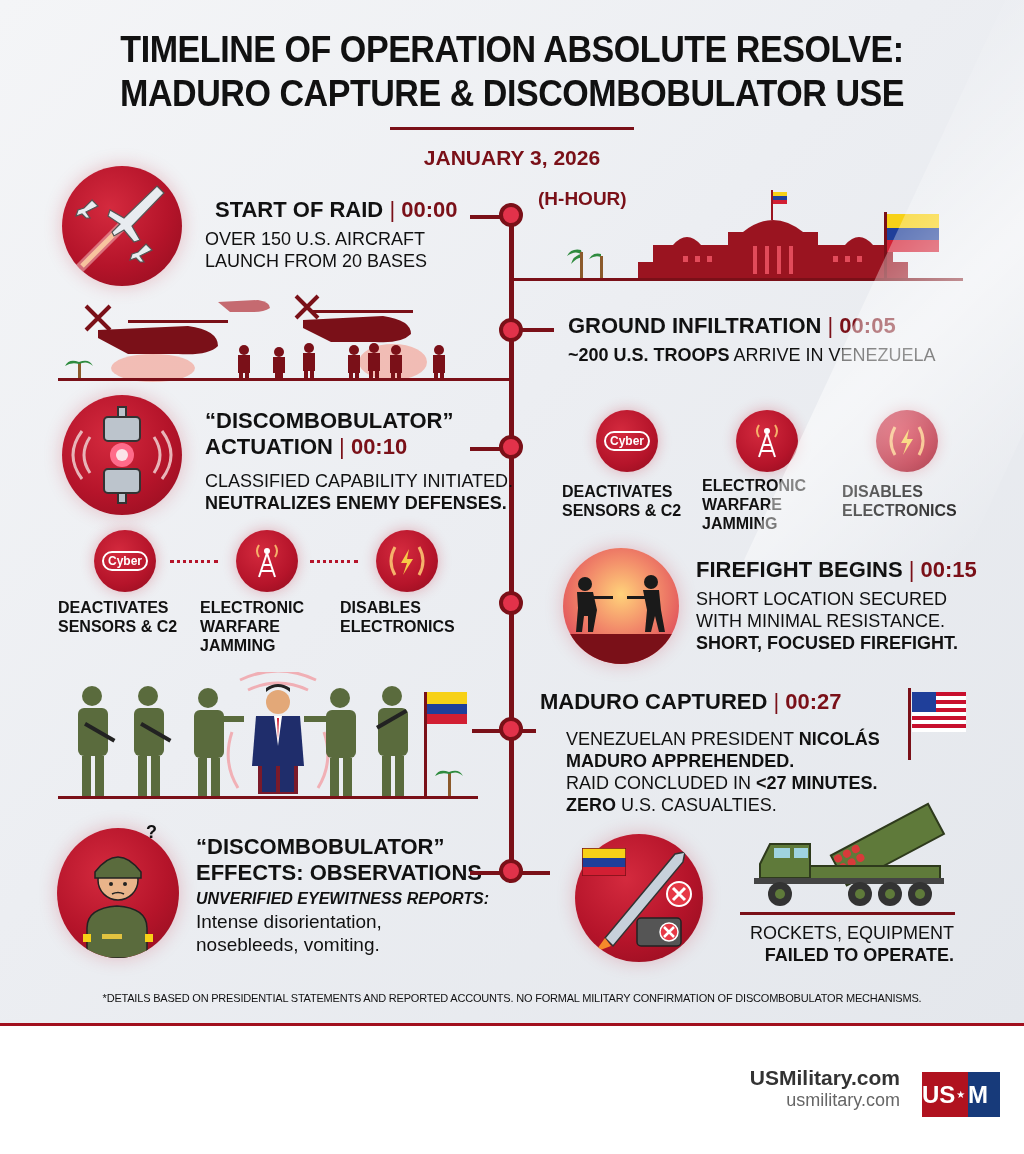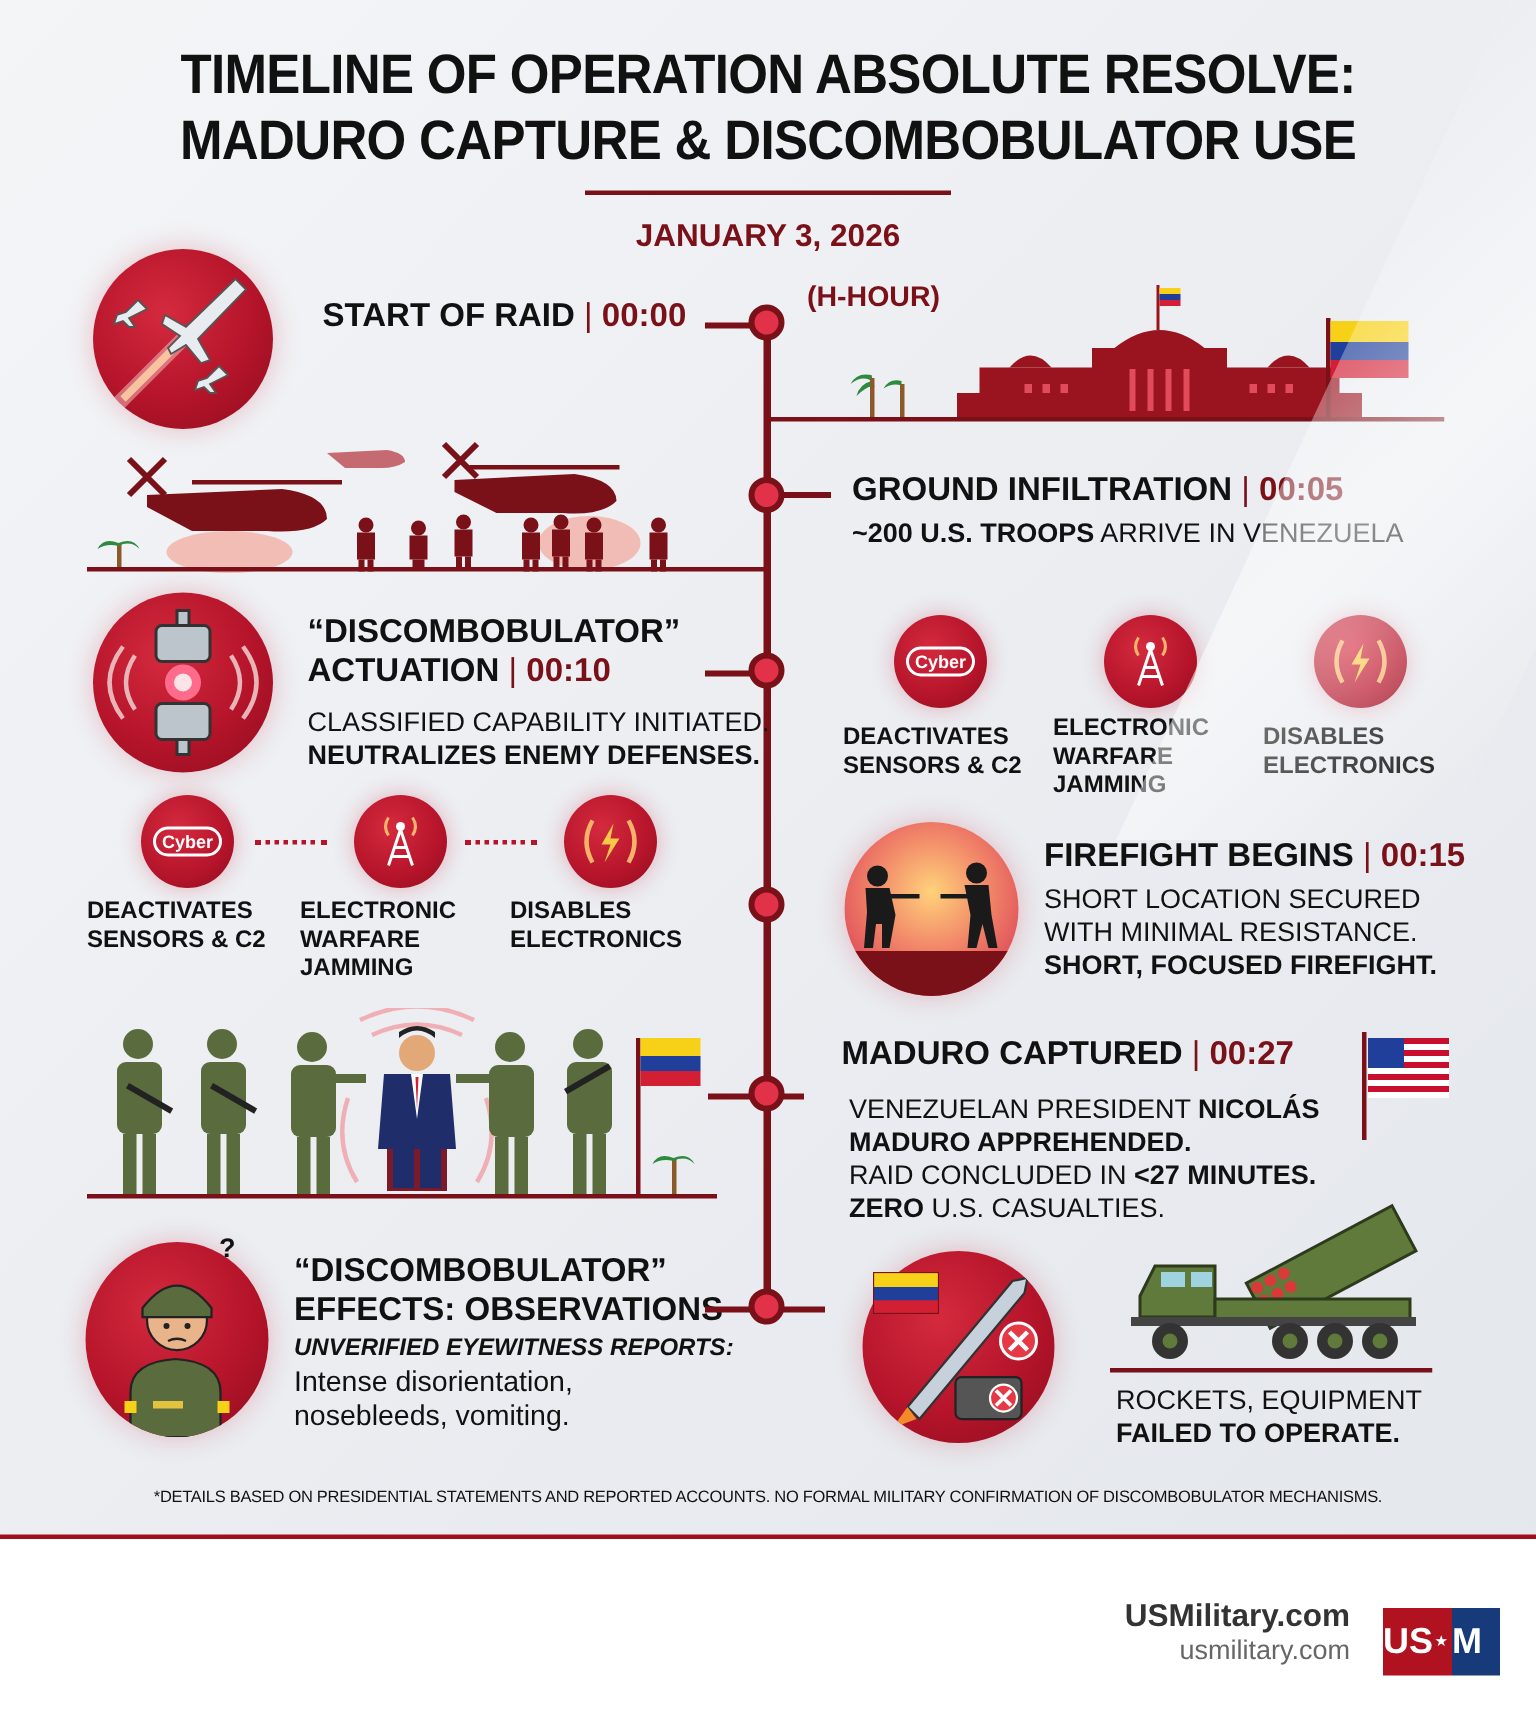--- a/index.html
+++ b/index.html
@@ -93,20 +93,24 @@
         <path d="M95 20 L102 27 L70 60 L78 74 L72 76 L62 64 L52 70 L50 66 L58 58 L46 50 L48 44 L62 52 Z"></path>
         <path d="M30 34 L36 40 L24 46 L28 52 L24 52 L20 48 L14 50 L16 44 L22 42 Z"></path>
         <path d="M84 78 L90 84 L78 90 L82 96 L78 96 L74 92 L68 94 L70 88 L76 86 Z"></path>
       </g>
     </svg>
   </div>
   <div class="abs ev-title" style="left:215px; top:197px;">
     <span>START OF RAID</span>
     <span class="sep">|</span>
     <span class="time">00:00</span>
+  </div>
+  <div class="abs ev-text" style="left:205px; top:228px;">
+    <div>OVER 150 U.S. AIRCRAFT</div>
+    <div>LAUNCH FROM 20 BASES</div>
   </div>
   <div class="abs hline" style="left:470px; top:215px; width:40px;"></div>
   <div class="abs node" style="left:499px; top:203px;"></div>
   <div class="abs" style="left:538px; top:188px; font-weight:700; font-size:19px; color:#7a1018;">(H-HOUR)</div>
 
   <div class="abs" style="left:513px; top:190px; width:450px; height:92px;">
     <svg width="450" height="92" viewBox="0 0 450 92">
       <g fill="#2e8b3e">
           <path d="M68 60 q-10 -2 -14 6 q8 -6 14 -2 q-8 2 -10 10 q8 -8 12 -6 Z"></path>
           <path d="M88 64 q-8 -2 -12 5 q6 -4 12 -2 Z"></path>
@@ -419,21 +423,21 @@
       <rect x="369" y="32" width="40" height="10" fill="#1f3f9a"></rect>
       <rect x="369" y="42" width="40" height="10" fill="#d21f33"></rect>
       <rect x="390" y="100" width="3" height="24" fill="#8b5a2b"></rect>
       <path d="M391 100 q-10 -4 -14 4 q6 -4 14 -2 q8 -4 14 2 q-4 -8 -14 -4 Z" fill="#2e8b3e"></path>
       <rect x="0" y="124" width="420" height="3" fill="#7a1018"></rect>
     </svg>
   </div>
   <div class="abs hline" style="left:472px; top:729px; width:40px;"></div>
   <div class="abs node" style="left:499px; top:717px;"></div>
   <div class="abs hline" style="left:514px; top:729px; width:22px;"></div>
-  <div class="abs ev-title" style="left:561px; top:689px;">
+  <div class="abs ev-title" style="left:540px; top:689px;">
     <span>MADURO CAPTURED</span>
     <span class="sep">|</span>
     <span class="time">00:27</span>
   </div>
   <div class="abs ev-text" style="left:566px; top:728px;">
     <div><span>VENEZUELAN PRESIDENT </span><span class="b">NICOLÁS</span></div>
     <div class="b">MADURO APPREHENDED.</div>
     <div><span>RAID CONCLUDED IN </span><span class="b">&lt;27 MINUTES.</span></div>
     <div><span class="b">ZERO</span><span> U.S. CASUALTIES.</span></div>
   </div>
@@ -527,21 +531,21 @@
         </g>
       <g fill="#5f7a3a">
           <circle cx="40" cy="92" r="5"></circle>
           <circle cx="120" cy="92" r="5"></circle>
           <circle cx="150" cy="92" r="5"></circle>
           <circle cx="180" cy="92" r="5"></circle>
         </g>
       <rect x="0" y="110" width="215" height="3" fill="#7a1018"></rect>
     </svg>
   </div>
-  <div class="abs ev-text" style="left:744px; top:922px; width:210px; text-align:left;">
+  <div class="abs ev-text" style="left:744px; top:922px; width:210px; text-align:right;">
     <div>ROCKETS, EQUIPMENT</div>
     <div class="b">FAILED TO OPERATE.</div>
   </div>
 
   <div class="abs disclaimer">*DETAILS BASED ON PRESIDENTIAL STATEMENTS AND REPORTED ACCOUNTS. NO FORMAL MILITARY CONFIRMATION OF DISCOMBOBULATOR MECHANISMS.</div>
   <div class="abs bottom-rule"></div>
 </div>
 
 <div class="abs brand-name">USMilitary.com</div>
 <div class="abs brand-url">usmilitary.com</div>

